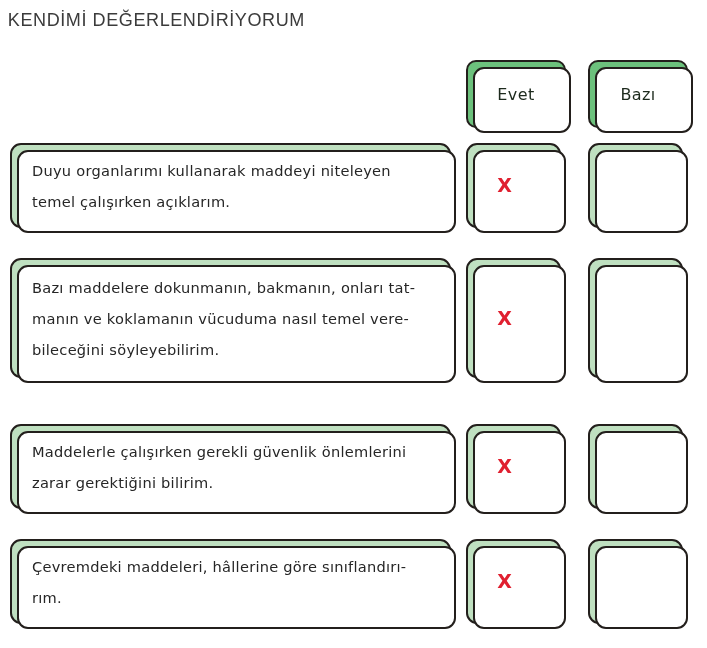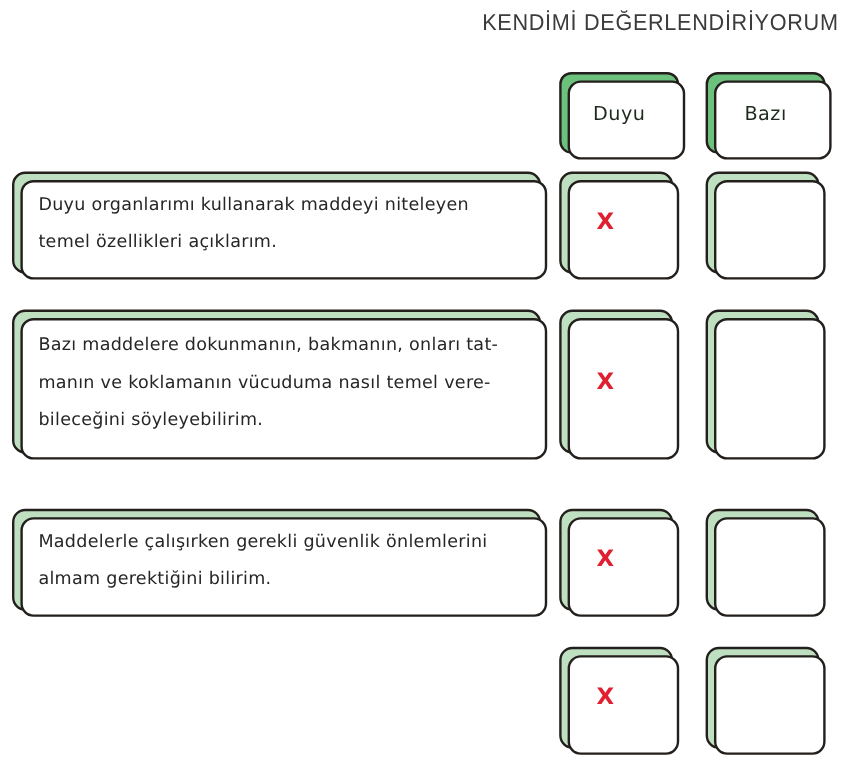--- a/index.html
+++ b/index.html
@@ -19,21 +19,21 @@
   .sheet {
     position: relative;
     width: 707px;
     height: 648px;
     box-sizing: border-box;
   }
 
   
   .title-bar {
     width: 100%;
-    text-align: right;
+    text-align: left;
     padding-top: 9px;
     height: 34px;
     box-sizing: border-box;
   }
   .title-text {
     display: inline-block;
     font-family: "Liberation Sans", "DejaVu Sans", sans-serif;
     font-size: 19px;
     letter-spacing: 0.6px;
     color: #3b3b3b;
@@ -134,34 +134,34 @@
 <body>
 
 <div class="sheet">
 
   <div class="title-bar">
     <span class="title-text">KENDİMİ DEĞERLENDİRİYORUM</span>
   </div>
 
   <div class="card opt-card" style="left:466px; top:60px; width:100px; height:68px;">
     <div class="card-inner">
-      <span class="opt-label">Duyu</span>
+      <span class="opt-label">Evet</span>
     </div>
   </div>
 
   <div class="card opt-card" style="left:588px; top:60px; width:100px; height:68px;">
     <div class="card-inner">
       <span class="opt-label">Bazı</span>
     </div>
   </div>
 
   <div class="card stmt-card" style="left:10px; top:143px; width:441px; height:85px;">
     <div class="card-inner">
       <span class="stmt-text">Duyu organlarımı kullanarak maddeyi niteleyen
-temel özellikleri açıklarım.</span>
+temel çalışırken açıklarım.</span>
     </div>
   </div>
   <div class="card ans-card" style="left:466px; top:143px; width:95px; height:85px;">
     <div class="card-inner">
       <span class="mark">X</span>
     </div>
   </div>
   <div class="card ans-card" style="left:588px; top:143px; width:95px; height:85px;">
     <div class="card-inner">
       <span class="mark empty"></span>
@@ -182,34 +182,40 @@
   </div>
   <div class="card ans-card" style="left:588px; top:258px; width:95px; height:120px;">
     <div class="card-inner">
       <span class="mark empty"></span>
     </div>
   </div>
 
   <div class="card stmt-card" style="left:10px; top:424px; width:441px; height:85px;">
     <div class="card-inner">
       <span class="stmt-text">Maddelerle çalışırken gerekli güvenlik önlemlerini
-almam gerektiğini bilirim.</span>
+zarar gerektiğini bilirim.</span>
     </div>
   </div>
   <div class="card ans-card" style="left:466px; top:424px; width:95px; height:85px;">
     <div class="card-inner">
       <span class="mark">X</span>
     </div>
   </div>
   <div class="card ans-card" style="left:588px; top:424px; width:95px; height:85px;">
     <div class="card-inner">
       <span class="mark empty"></span>
     </div>
   </div>
 
+  <div class="card stmt-card" style="left:10px; top:539px; width:441px; height:85px;">
+    <div class="card-inner">
+      <span class="stmt-text">Çevremdeki maddeleri, hâllerine göre sınıflandırı-
+rım.</span>
+    </div>
+  </div>
   <div class="card ans-card" style="left:466px; top:539px; width:95px; height:85px;">
     <div class="card-inner">
       <span class="mark">X</span>
     </div>
   </div>
   <div class="card ans-card" style="left:588px; top:539px; width:95px; height:85px;">
     <div class="card-inner">
       <span class="mark empty"></span>
     </div>
   </div>

